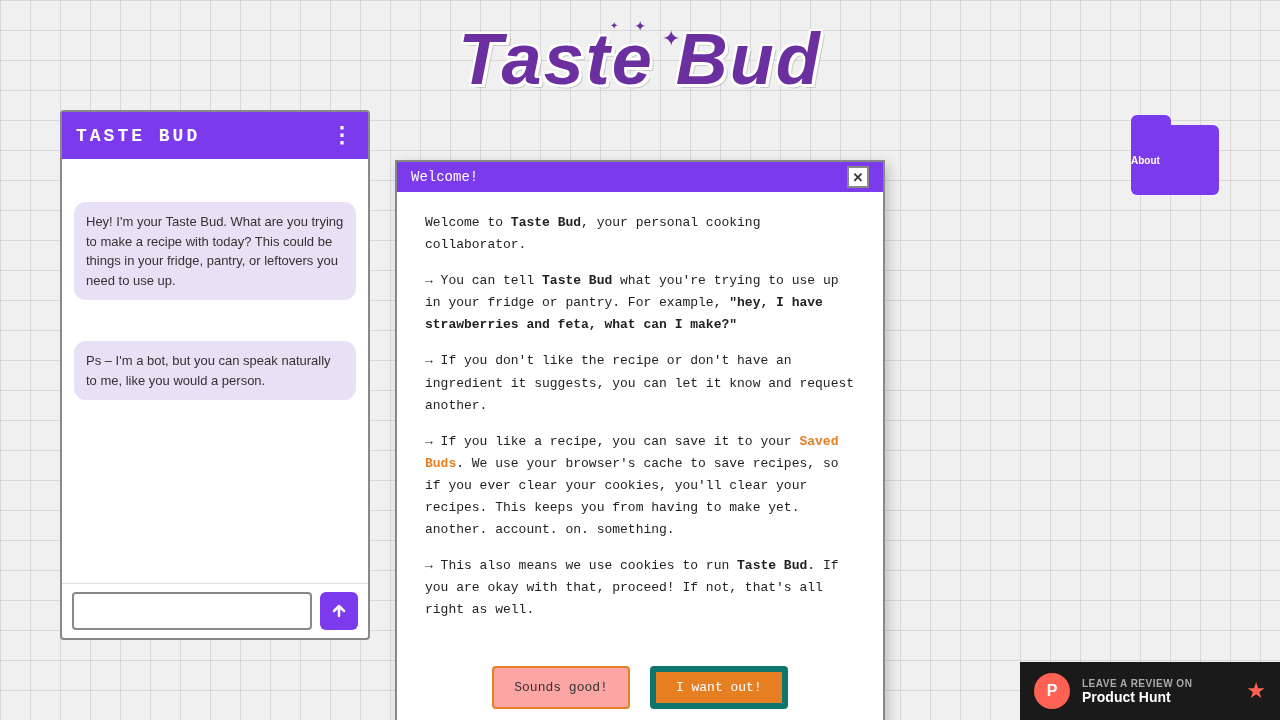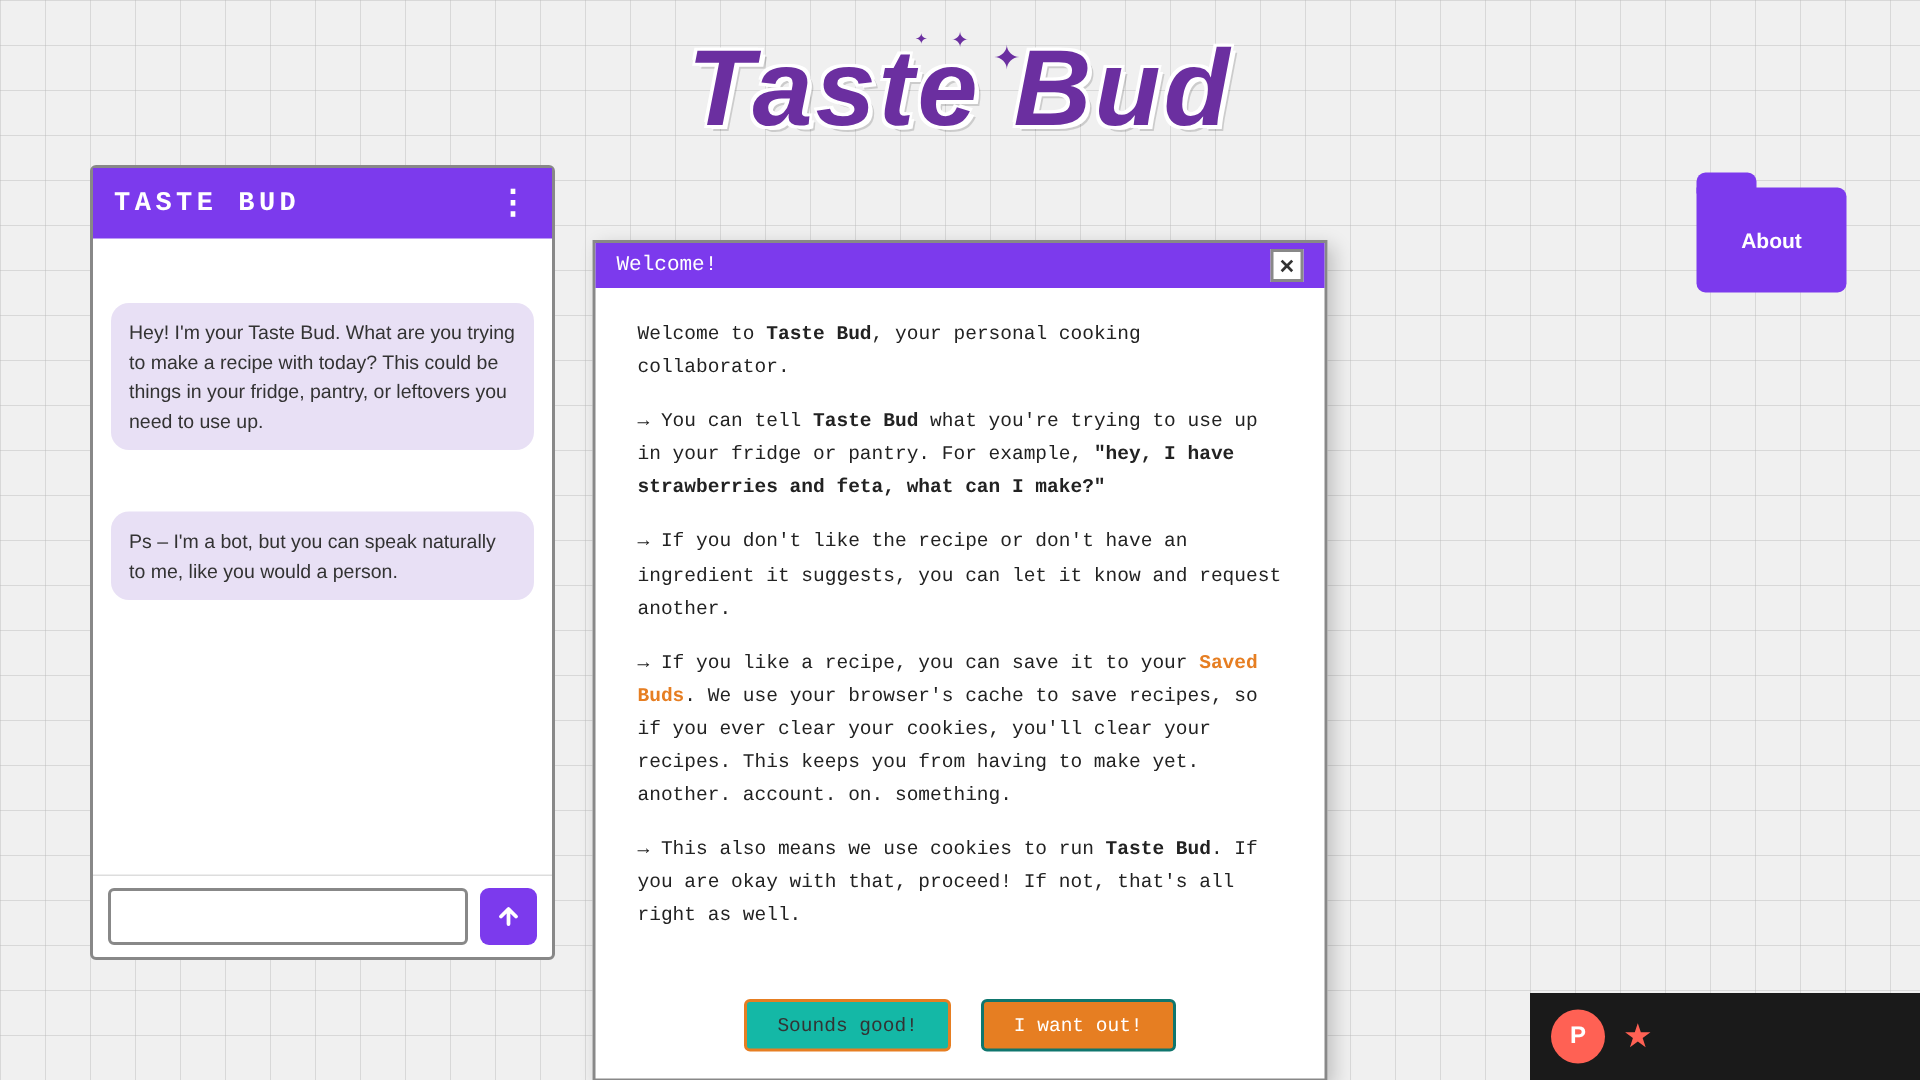--- a/index.html
+++ b/index.html
@@ -211,33 +211,33 @@
     .modal-body .saved-buds { color: #e67e22; font-weight: bold; }
 
     .modal-footer {
       display: flex;
       justify-content: center;
       gap: 20px;
       padding: 12px 0 18px 0;
     }
 
     .btn-sounds-good {
-      background: #14b8a6;
+      background: #fca5a5;
       border: 2px solid #e67e22;
       color: #333;
       padding: 8px 20px;
       font-size: 13px;
       font-family: 'Courier New', monospace;
       cursor: pointer;
       border-radius: 4px;
     }
 
     .btn-i-want-out {
       background: #e67e22;
-      border: 2px solid #0f766e;
+      border: 6px solid #0f766e;
       color: white;
       padding: 8px 20px;
       font-size: 13px;
       font-family: 'Courier New', monospace;
       cursor: pointer;
       border-radius: 4px;
     }
 
     
     .right-sidebar {
@@ -254,27 +254,27 @@
       width: 88px;
       height: 80px;
       cursor: pointer;
       position: relative;
       border: none;
       background: none;
       padding: 0;
     }
 
     .folder-body {
-      width: 100px;
+      width: 88px;
       height: 70px;
       border-radius: 0 6px 6px 6px;
       display: flex;
       align-items: center;
-      justify-content: center;
-      font-size: 14px;
+      justify-content: flex-start;
+      font-size: 10px;
       font-weight: bold;
       color: white;
       position: absolute;
       bottom: 0;
     }
 
     .folder-tab {
       width: 40px;
       height: 14px;
       border-radius: 6px 6px 0 0;
@@ -424,14 +424,18 @@
     <button class="btn-i-want-out">
       <span>I want out!</span>
     </button>
   </div>
 </div>
 
 <div class="product-hunt-banner">
   <div class="ph-icon">
     <span>P</span>
   </div>
+  <div class="ph-text">
+    <div class="ph-text-top">LEAVE A REVIEW ON</div>
+    <div class="ph-text-bottom">Product Hunt</div>
+  </div>
   <div class="ph-star">★</div>
 </div>
 
 </body></html>

